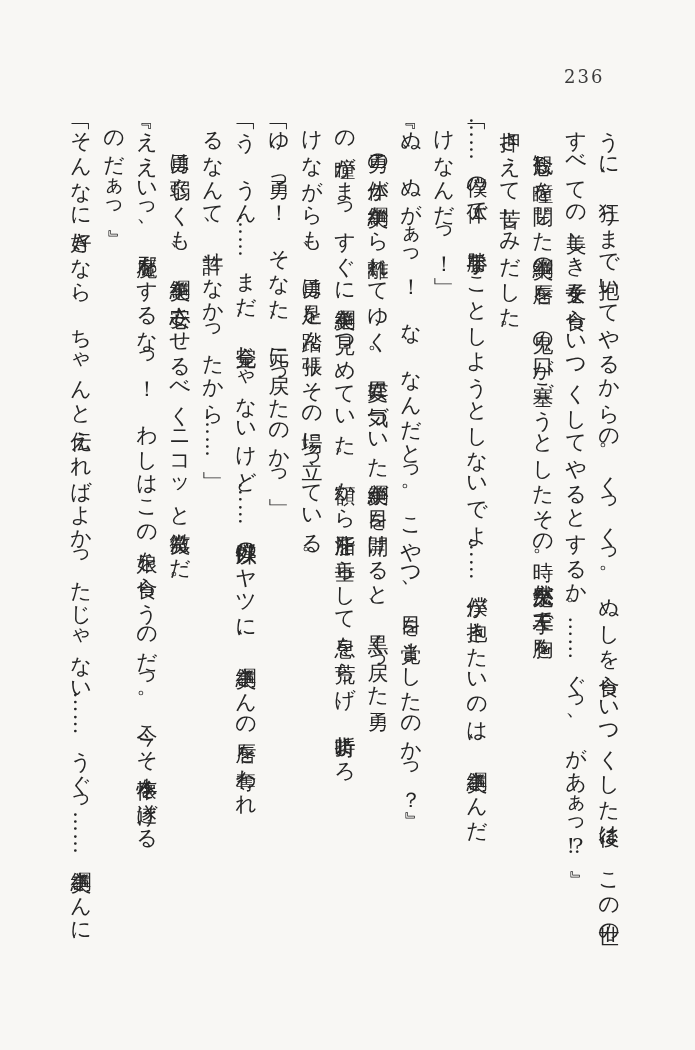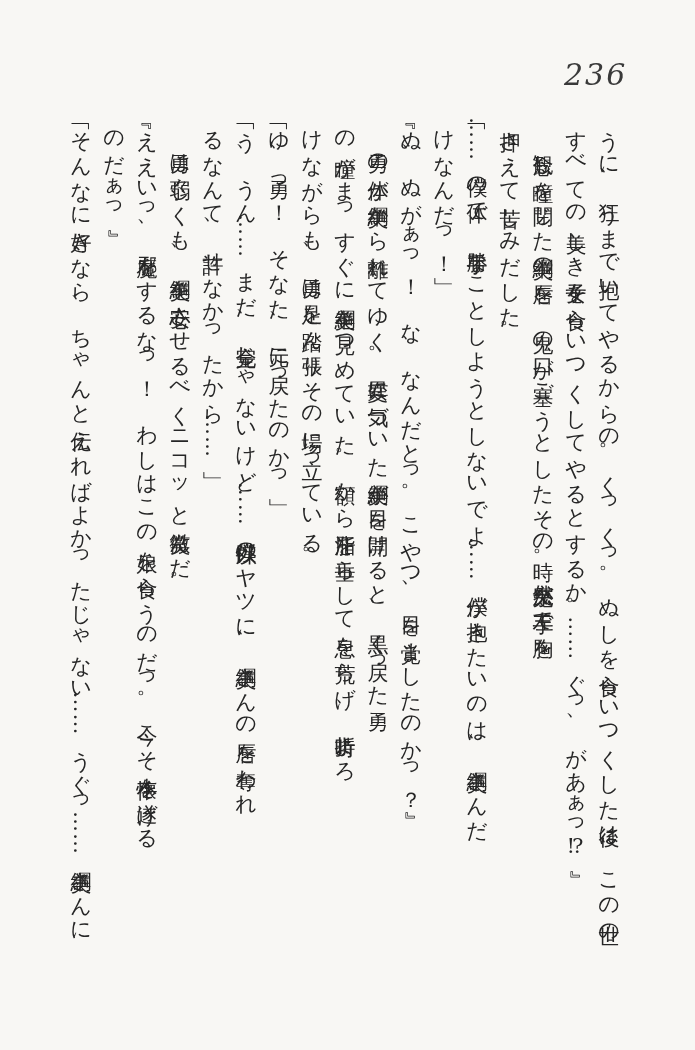--- a/index.html
+++ b/index.html
@@ -12,24 +12,23 @@
     position: relative;
     overflow: hidden;
     font-family: "DejaVu Serif", "Liberation Serif", serif;
   }
   .page {
     position: absolute;
     inset: 0;
   }
   .page-number {
     position: absolute;
-    top: 60px;
+    top: 68px;
     left: 564px;
-    font-style: italic;
-    font-size: 30px;
+    font-size: 18px;
     letter-spacing: 2px;
     line-height: 1;
   }
   .page-text {
     position: absolute;
     top: 116px;
     right: 70px;
     height: 842px;
     writing-mode: vertical-rl;
     text-orientation: mixed;

